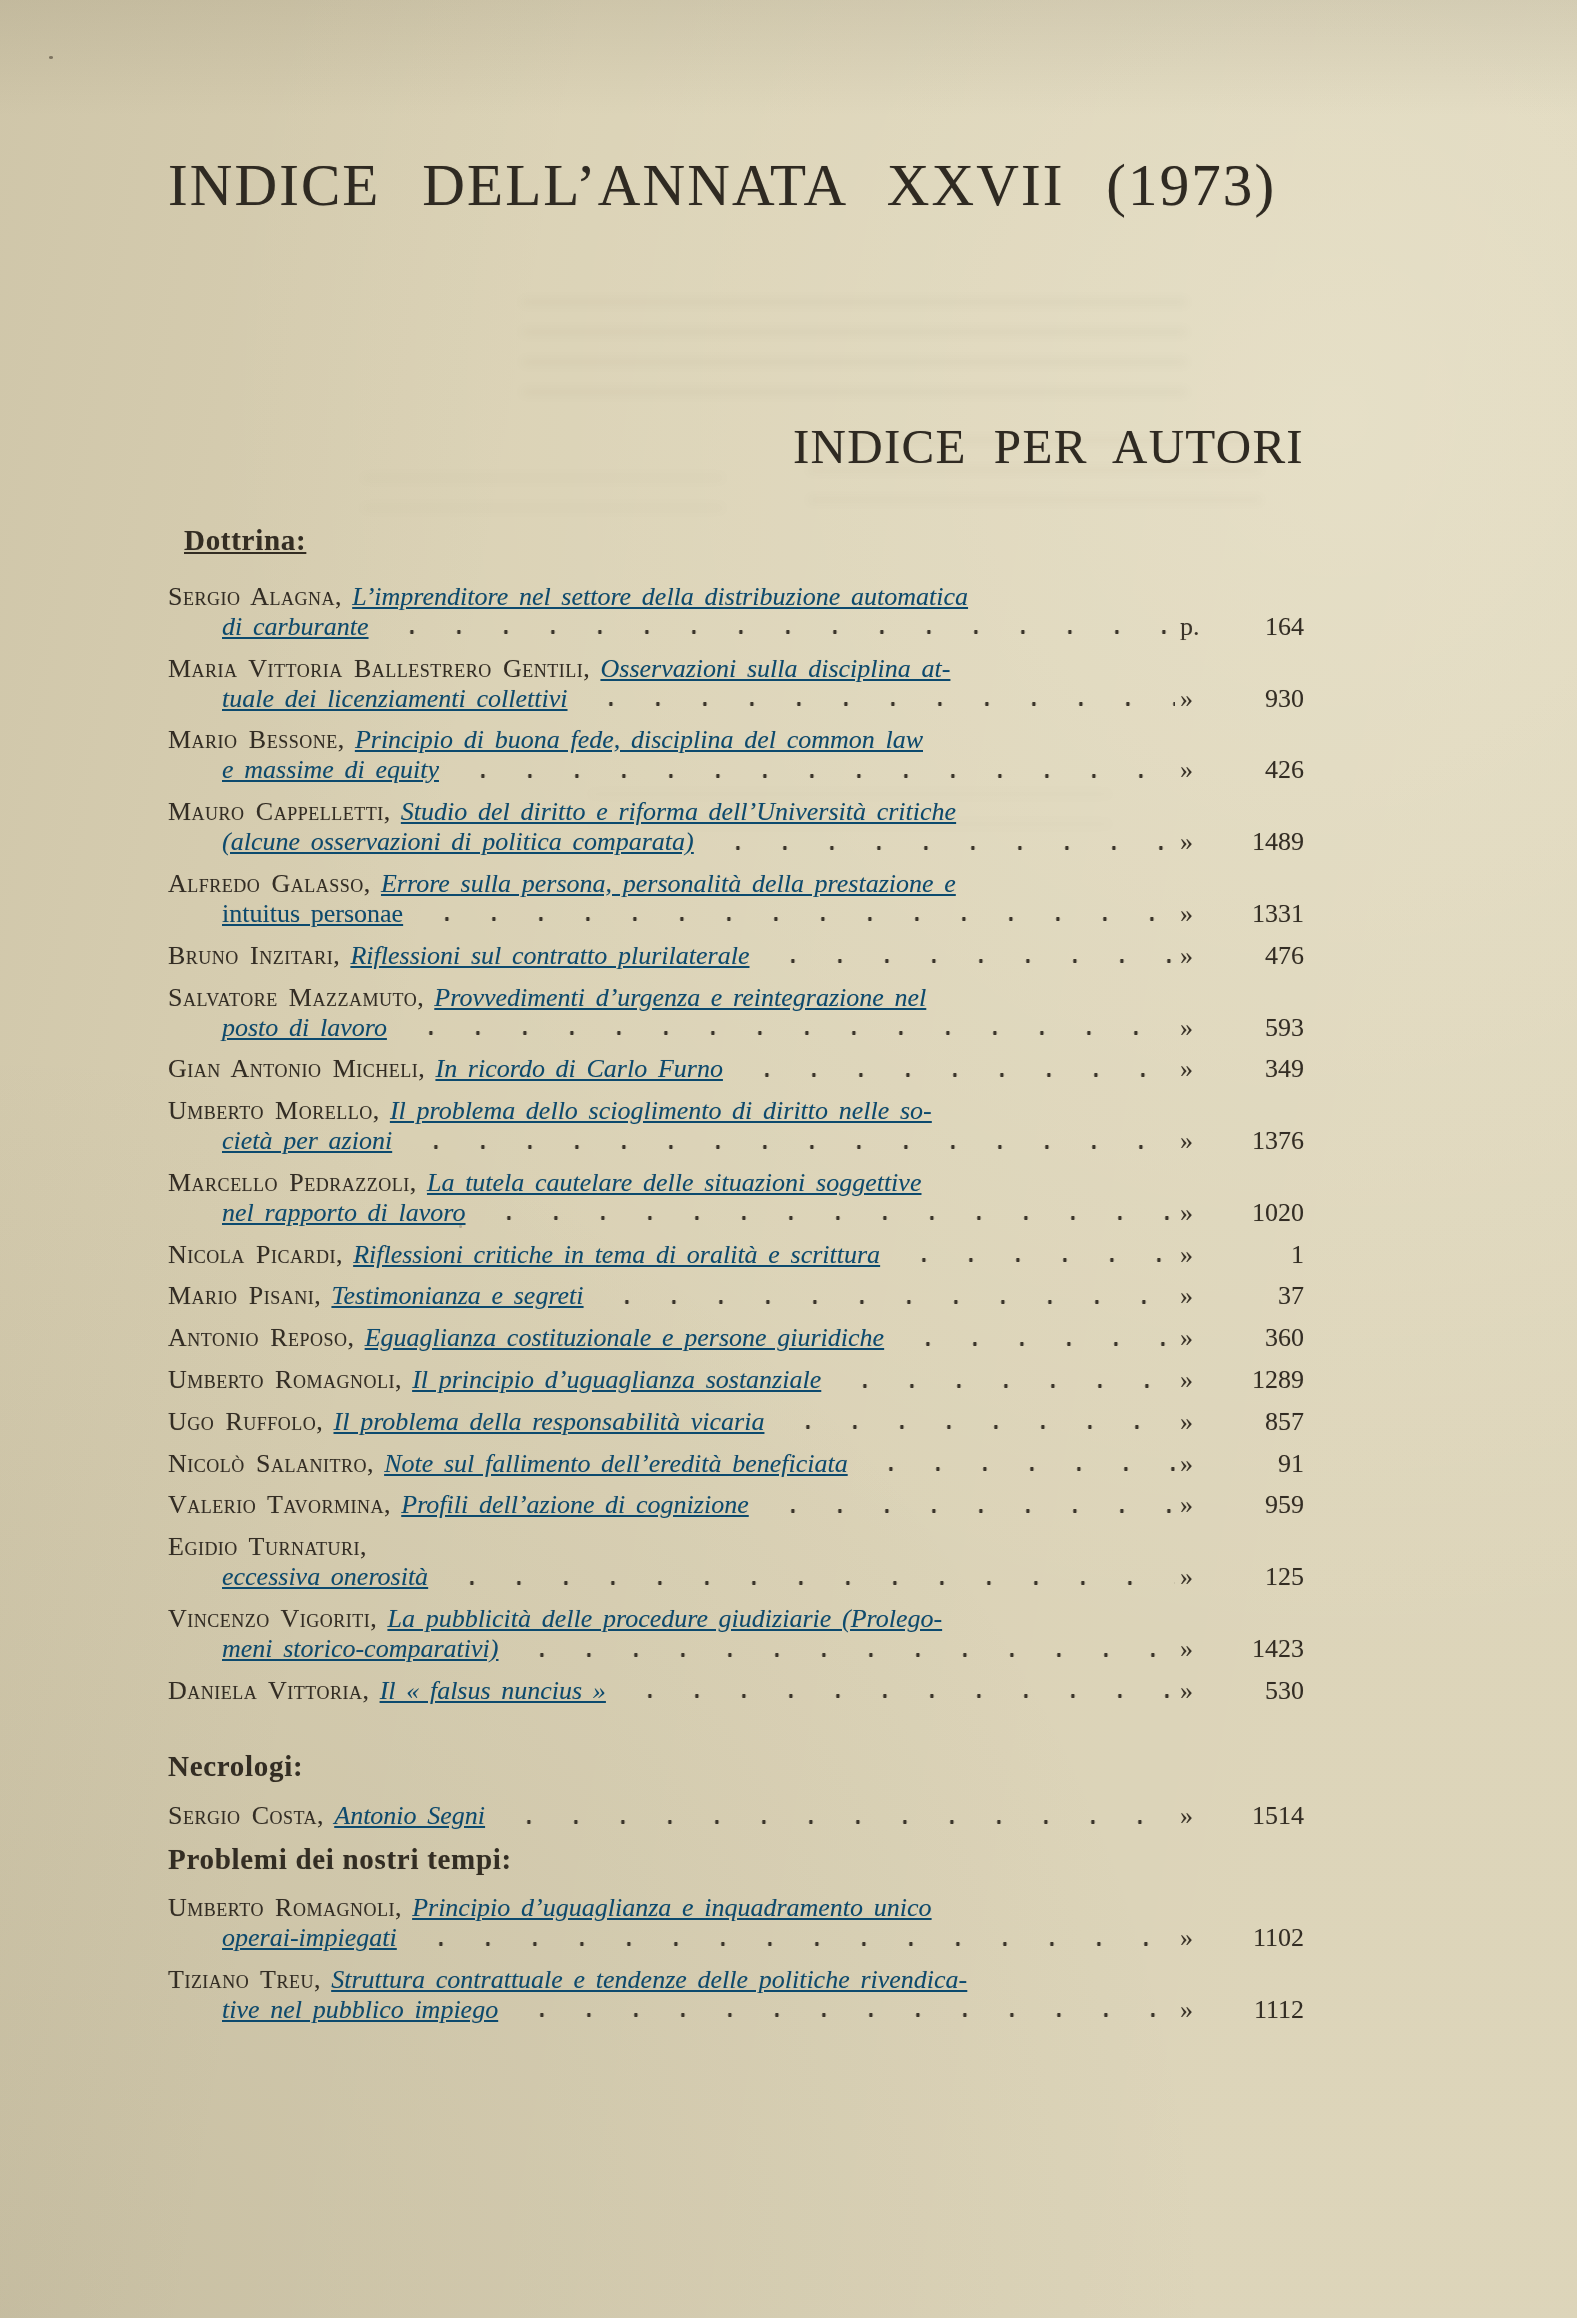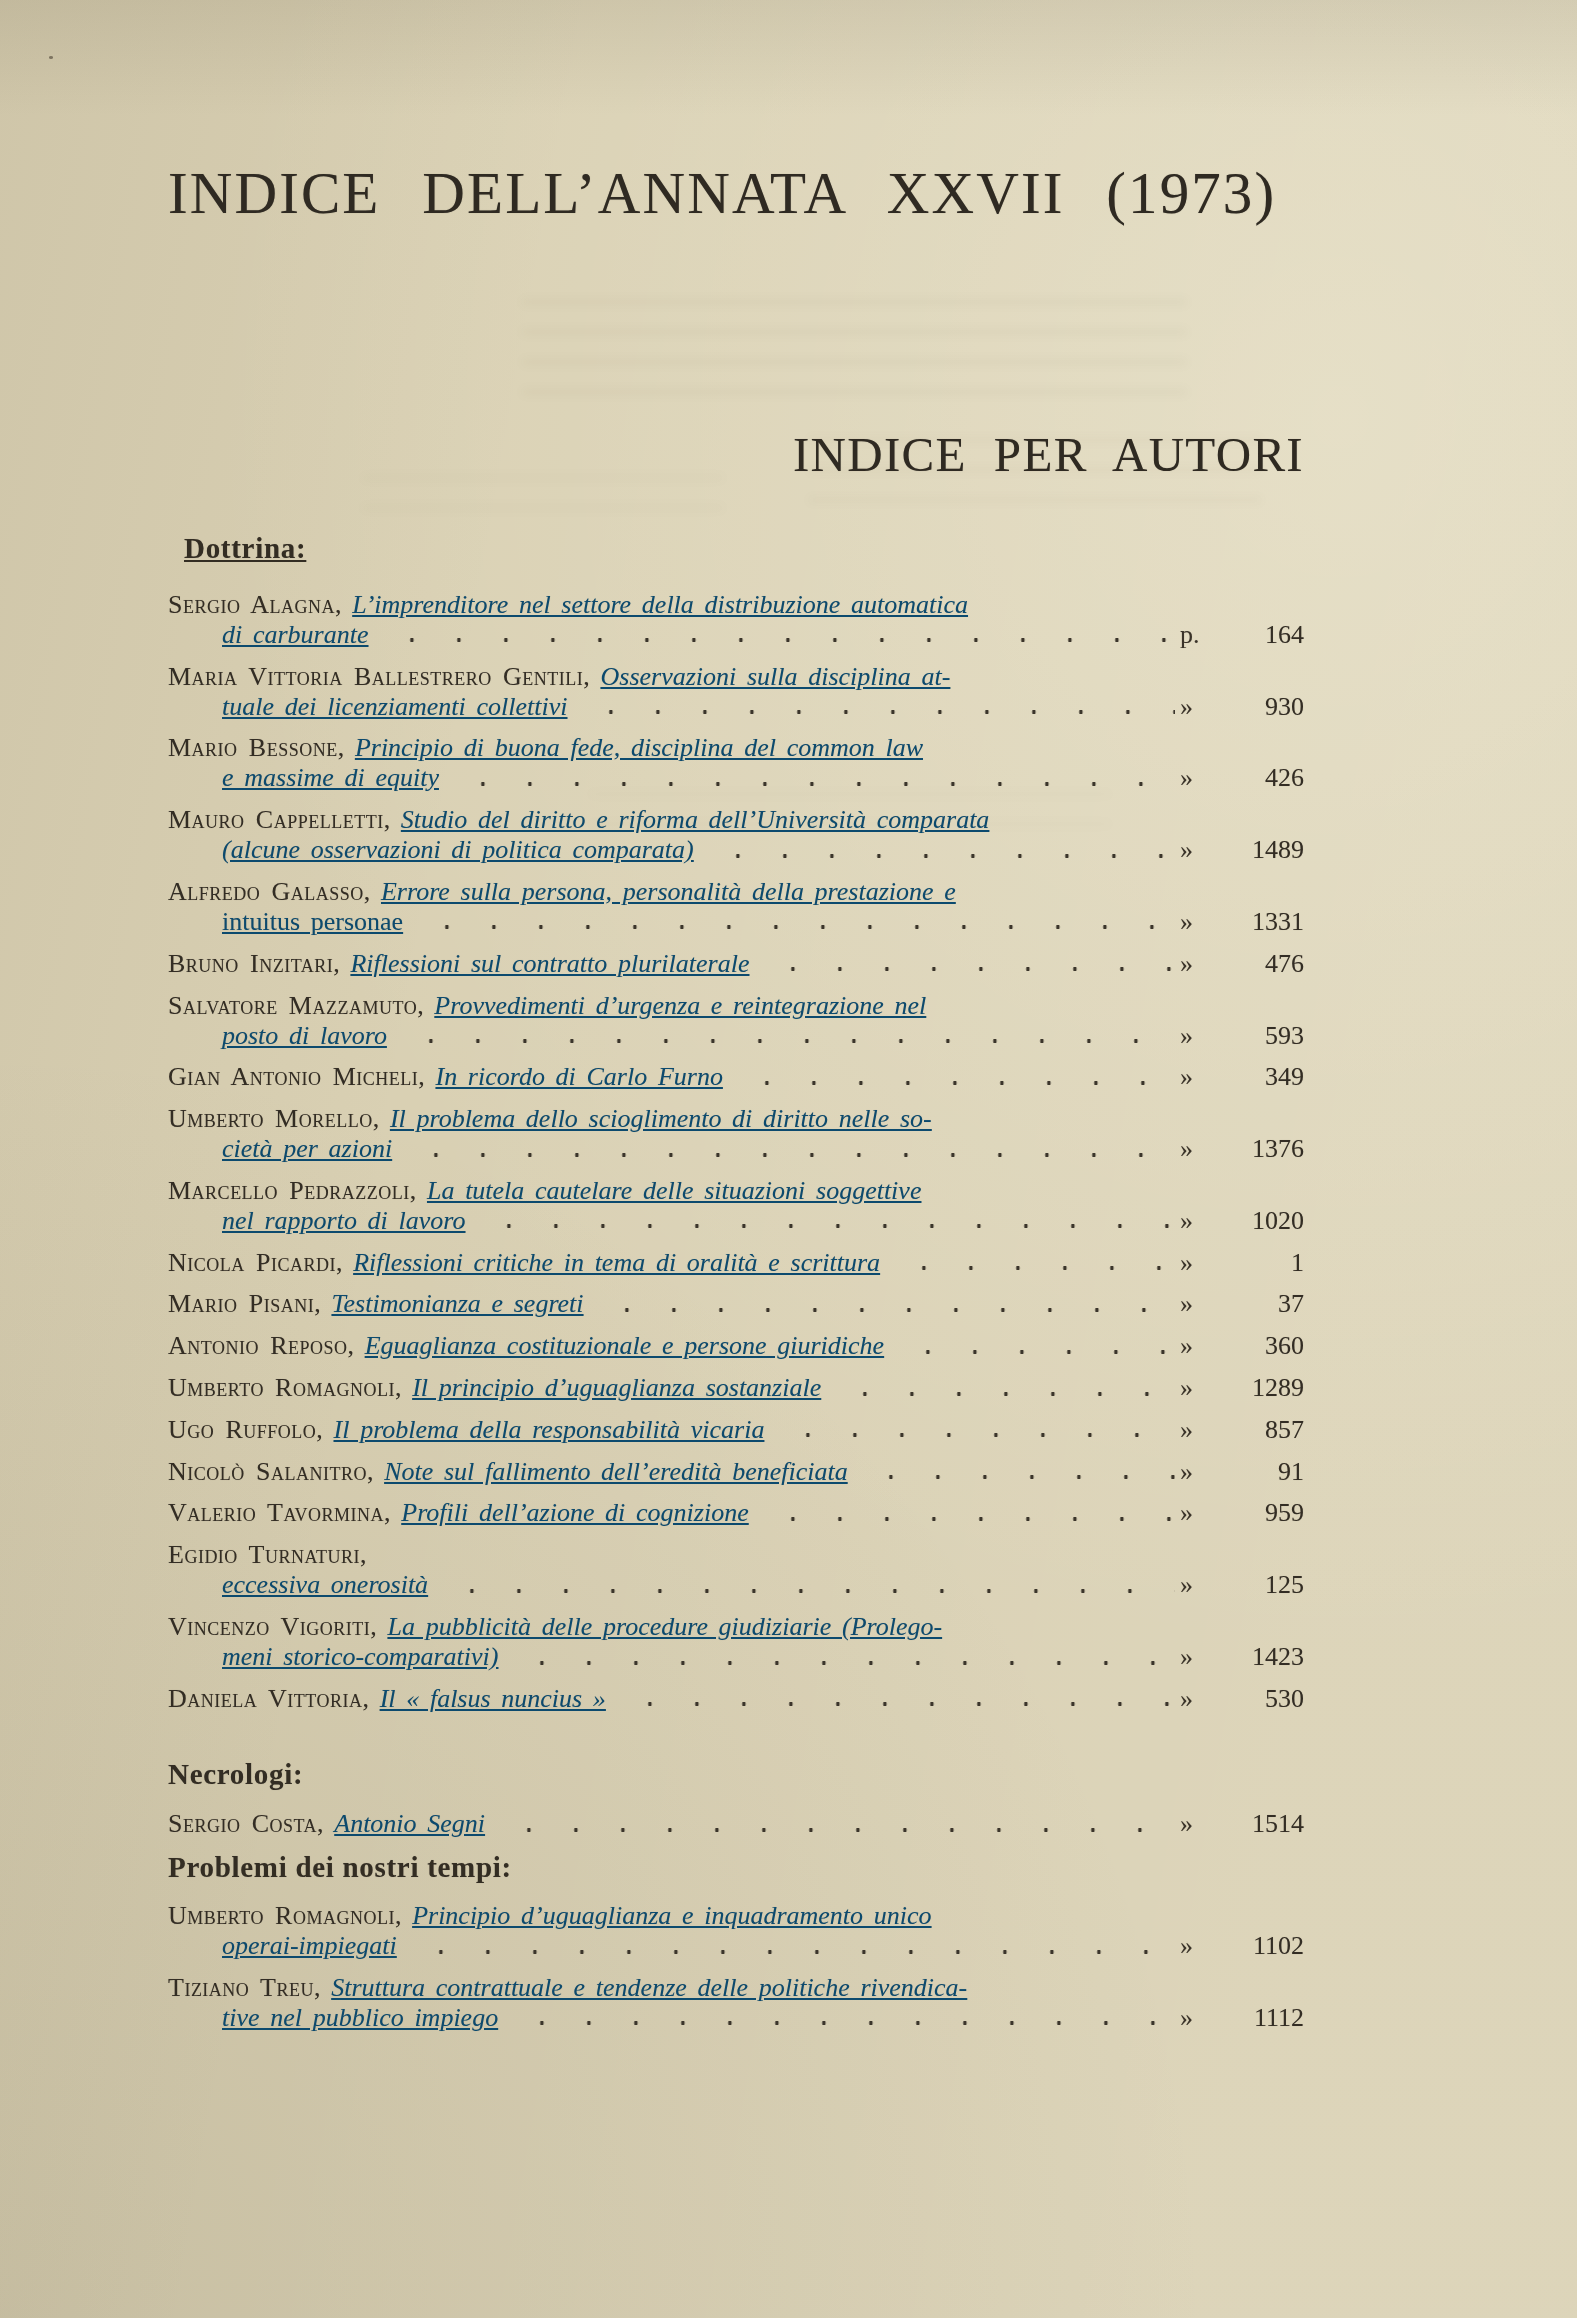--- a/index.html
+++ b/index.html
@@ -30,21 +30,21 @@
   }
   .smudge.s1 { left: 522px; top: 299px; width: 665px; height: 105px; opacity: .38; }
   .smudge.s2 { left: 808px; top: 437px; width: 454px; height: 91px; opacity: .30; }
   .smudge.s3 { left: 362px; top: 475px; width: 362px; height: 61px;  opacity: .24; }
   .smudge.s4 { left: 589px; top: 791px; width: 522px; height: 59px;  opacity: .16; }
   .speck { position: absolute; border-radius: 50%; background: rgba(62,52,40,.55); pointer-events: none; }
   .speck.k1 { left: 49px;  top: 56px;  width: 4.2px; height: 2.5px; }
   .speck.k2 { left: 459px; top: 1225px; width: 2.5px; height: 2.5px; opacity:.5; }
 
   
-  .content { position: absolute; left: 168px; top: 12px; width: 1136px; }
+  .content { position: absolute; left: 168px; top: 4px; width: 1136px; }
 
   .main-title {
     margin-top: 150px;
     font-size: 59px;
     line-height: 1.08;
     letter-spacing: 2.1px;
     word-spacing: 25px;
     white-space: nowrap;
     color: #2f2a22;
     text-shadow: 0 0 0.8px rgba(47,42,34,.35);
@@ -130,21 +130,21 @@
             </div>
             <div class="entry">
               <div class="line"><span class="author">Maria Vittoria Ballestrero Gentili</span><span class="sep">, </span><span class="ttl">Osservazioni sulla disciplina at-</span></div>
               <div class="line cont"><span class="ttl">tuale dei licenziamenti collettivi</span><span class="leader"></span><span class="sym">»</span><span class="num">930</span></div>
             </div>
             <div class="entry">
               <div class="line"><span class="author">Mario Bessone</span><span class="sep">, </span><span class="ttl">Principio di buona fede, disciplina del common law</span></div>
               <div class="line cont"><span class="ttl">e massime di equity</span><span class="leader"></span><span class="sym">»</span><span class="num">426</span></div>
             </div>
             <div class="entry">
-              <div class="line"><span class="author">Mauro Cappelletti</span><span class="sep">, </span><span class="ttl">Studio del diritto e riforma dell’Università comparata</span></div>
+              <div class="line"><span class="author">Mauro Cappelletti</span><span class="sep">, </span><span class="ttl">Studio del diritto e riforma dell’Università critiche</span></div>
               <div class="line cont"><span class="ttl">(alcune osservazioni di politica comparata)</span><span class="leader"></span><span class="sym">»</span><span class="num">1489</span></div>
             </div>
             <div class="entry">
               <div class="line"><span class="author">Alfredo Galasso</span><span class="sep">, </span><span class="ttl">Errore sulla persona, personalità della prestazione e</span></div>
               <div class="line cont"><span class="ttl roman">intuitus personae</span><span class="leader"></span><span class="sym">»</span><span class="num">1331</span></div>
             </div>
             <div class="entry">
               <div class="line"><span class="author">Bruno Inzitari</span><span class="sep">, </span><span class="ttl">Riflessioni sul contratto plurilaterale</span><span class="leader"></span><span class="sym">»</span><span class="num">476</span></div>
             </div>
             <div class="entry">

